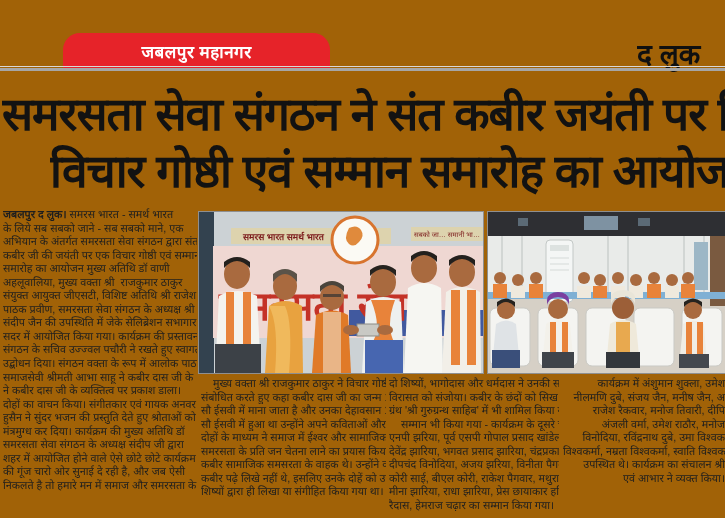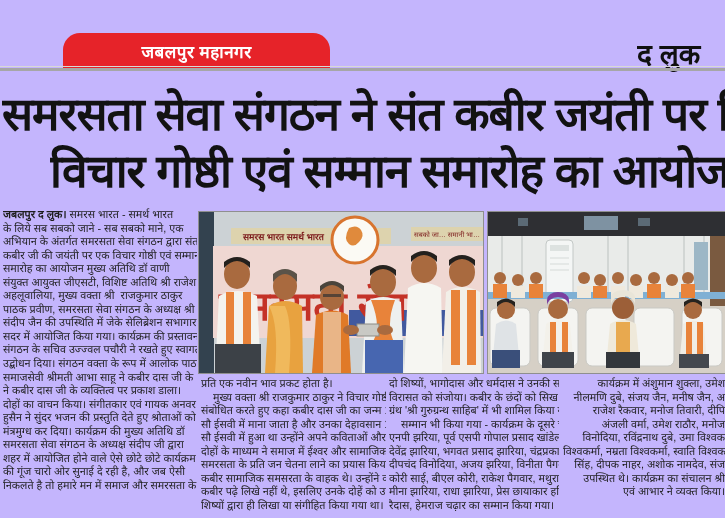--- a/index.html
+++ b/index.html
@@ -1,18 +1,18 @@
 <!DOCTYPE html>
 <html><head>
 <meta charset="utf-8">
 <style>
   html,body{margin:0;padding:0;background:#888;}
   #page{
     position:relative;width:725px;height:518px;margin:0 auto;
-    background:#c4b5fd;overflow:hidden;
+    background:#a16207;overflow:hidden;
     font-family:"Liberation Sans","DejaVu Sans",sans-serif;
   }
   
   .section-tab{
     position:absolute;left:63px;top:33px;width:267px;height:37px;
     border-radius:17px 17px 0 0;display:flex;align-items:center;justify-content:center;
   }
   .section-tab span{color:#fff;font-weight:bold;font-size:17px;letter-spacing:0.5px;}
   .paper-name{
     position:absolute;left:637px;top:34px;width:120px;overflow:hidden;
@@ -54,22 +54,22 @@
   <div id="headline1" class="headline" style="color: rgb(18, 18, 18);">समरसता सेवा संगठन ने संत कबीर जयंती पर किया</div>
   <div id="headline2" class="headline" style="color: rgb(18, 18, 18);">विचार गोष्ठी एवं सम्मान समारोह का आयोजन</div>
 
   <div id="col1" class="col">
     <div class="ln"><span class="dateline">जबलपुर द लुक।</span><span> समरस भारत - समर्थ भारत</span></div>
     <div>
         <div class="ln">के लिये सब सबको जाने - सब सबको माने, एक</div>
         <div class="ln">अभियान के अंतर्गत समरसता सेवा संगठन द्वारा संत</div>
         <div class="ln">कबीर जी की जयंती पर एक विचार गोष्ठी एवं सम्मान</div>
         <div class="ln">समारोह का आयोजन मुख्य अतिथि डॉ वाणी</div>
+        <div class="ln">अहलूवालिया, मुख्य वक्ता श्री  राजकुमार ठाकुर</div>
         <div class="ln">संयुक्त आयुक्त जीएसटी, विशिष्ट अतिथि श्री राजेश</div>
-        <div class="ln">अहलूवालिया, मुख्य वक्ता श्री  राजकुमार ठाकुर</div>
         <div class="ln">पाठक प्रवीण, समरसता सेवा संगठन के अध्यक्ष श्री</div>
         <div class="ln">संदीप जैन की उपस्थिति में जेके सेलिब्रेशन सभागार</div>
         <div class="ln">सदर में आयोजित किया गया। कार्यक्रम की प्रस्तावना</div>
         <div class="ln">संगठन के सचिव उज्ज्वल पचौरी ने रखते हुए स्वागत</div>
         <div class="ln">उद्बोधन दिया। संगठन वक्ता के रूप में आलोक पाठक</div>
         <div class="ln">समाजसेवी श्रीमती आभा साहू ने कबीर दास जी के</div>
         <div class="ln">ने कबीर दास जी के व्यक्तित्व पर प्रकाश डाला।</div>
         <div class="ln">दोहों का वाचन किया। संगीतकार एवं गायक अनवर</div>
         <div class="ln">हुसैन ने सुंदर भजन की प्रस्तुति देते हुए श्रोताओं को</div>
         <div class="ln">मंत्रमुग्ध कर दिया। कार्यक्रम की मुख्य अतिथि डॉ</div>
@@ -249,21 +249,20 @@
           <rect x="198" y="110" width="6" height="34" fill="#e8833a"></rect>
             <rect x="209" y="110" width="6" height="34" fill="#e8833a"></rect>
           <rect x="191" y="142" width="30" height="14" fill="#44484e"></rect>
         </g>
       </g>
     </svg>
   </div>
 
   <div id="col2" class="col">
     <div>
-        <div class="ln">प्रति एक नवीन भाव प्रकट होता है।</div>
         <div class="ln">    मुख्य वक्ता श्री राजकुमार ठाकुर ने विचार गोष्ठी को</div>
         <div class="ln">संबोधित करते हुए कहा कबीर दास जी का जन्म 14</div>
         <div class="ln">सौ ईसवी में माना जाता है और उनका देहावसान 15</div>
         <div class="ln">सौ ईसवी में हुआ था उन्होंने अपने कविताओं और</div>
         <div class="ln">दोहों के माध्यम ने समाज में ईश्वर और सामाजिक</div>
         <div class="ln">समरसता के प्रति जन चेतना लाने का प्रयास किया था</div>
         <div class="ln">कबीर सामाजिक समसरता के वाहक थे। उन्होंने कहा</div>
         <div class="ln">कबीर पढ़े लिखे नहीं थे, इसलिए उनके दोहें को उनके</div>
         <div class="ln">शिष्यों द्वारा ही लिखा या संगीहित किया गया था। उनके</div>
       </div>
@@ -283,19 +282,18 @@
       </div>
   </div>
   <div id="col4" class="col">
     <div>
         <div class="ln">    कार्यक्रम में अंशुमान शुक्ला, उमेश</div>
         <div class="ln">नीलमणि दुबे, संजय जैन, मनीष जैन, अ</div>
         <div class="ln">राजेश रैकवार, मनोज तिवारी, दीपि</div>
         <div class="ln">अंजली वर्मा, उमेश राठौर, मनोज</div>
         <div class="ln">विनोदिया, रविंद्रनाथ दुबे, उमा विश्वक</div>
         <div class="ln">विश्वकर्मा, नम्रता विश्वकर्मा, स्वाति विश्वक</div>
-        <div class="ln">सिंह, दीपक नाहर, अशोक नामदेव, संज</div>
         <div class="ln">उपस्थित थे। कार्यक्रम का संचालन श्री</div>
         <div class="ln">एवं आभार ने व्यक्त किया।</div>
       </div>
   </div>
 
 </div>
 
 </body></html>

